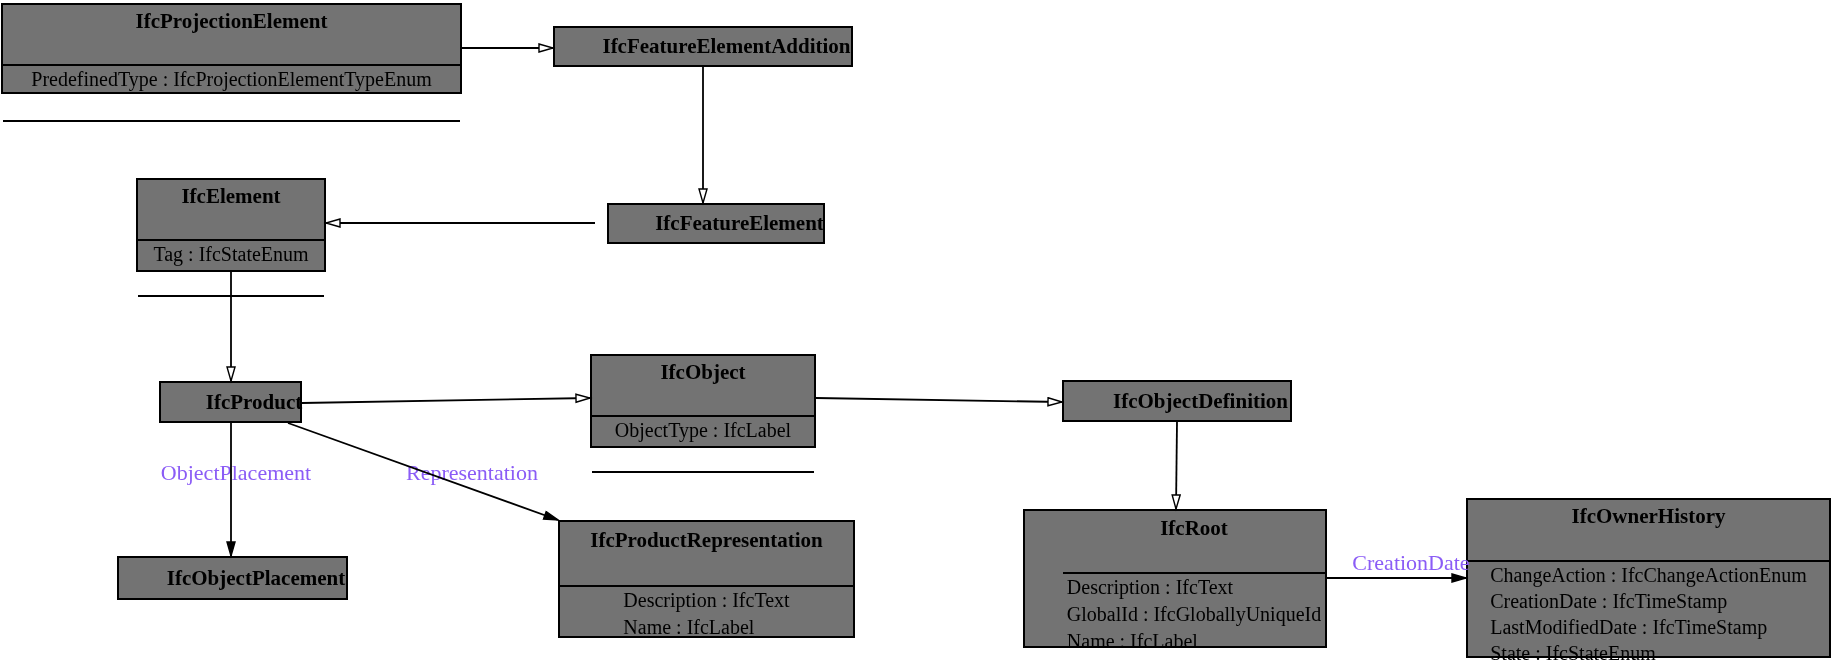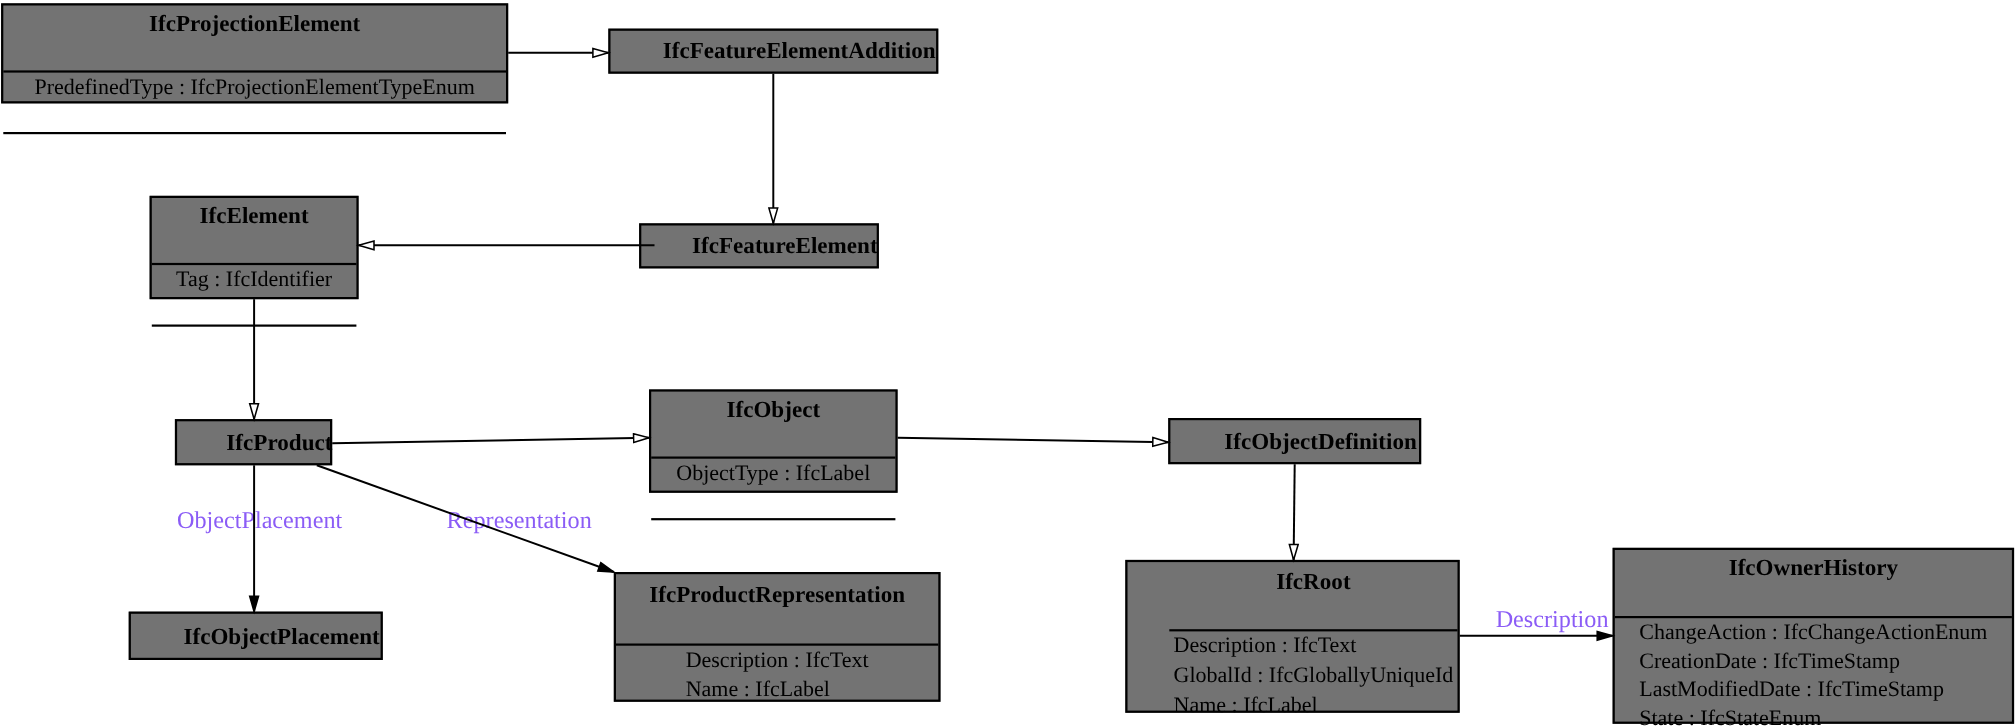--- a/index.html
+++ b/index.html
@@ -74,27 +74,27 @@
   </div>
 
   <div class="cls single" style="left:553px;top:26px;width:300px;height:41px;">
     <div class="cls-title">IfcFeatureElementAddition</div>
   </div>
 
   <div class="cls" style="left:136px;top:178px;width:190px;height:94px;">
     <div class="cls-title">IfcElement</div>
     <div class="cls-attrs">
       <div class="attrs-block">
-        <div class="attr-line">Tag : IfcIdentifier</div>
+        <div class="attr-line">Tag : IfcStateEnum</div>
       </div>
     </div>
     <div class="cls-empty"></div>
   </div>
 
-  <div class="cls single" style="left:581px;top:203px;width:218px;height:41px;">
+  <div class="cls single" style="left:607px;top:203px;width:218px;height:41px;">
     <div class="cls-title">IfcFeatureElement</div>
   </div>
 
   <div class="cls single" style="left:159px;top:381px;width:143px;height:42px;">
     <div class="cls-title">IfcProduct</div>
   </div>
 
   <div class="cls" style="left:590px;top:354px;width:226px;height:94px;">
     <div class="cls-title">IfcObject</div>
     <div class="cls-attrs">
@@ -144,21 +144,21 @@
         <div class="attr-line" style="line-height:26px;">CreationDate : IfcTimeStamp</div>
         <div class="attr-line" style="line-height:26px;">LastModifiedDate : IfcTimeStamp</div>
         <div class="attr-line" style="line-height:26px;">State : IfcStateEnum</div>
       </div>
     </div>
     <div class="cls-empty"></div>
   </div>
 
   <div class="edge-label" style="left:236px;top:473px;">ObjectPlacement</div>
   <div class="edge-label" style="left:472px;top:473px;">Representation</div>
-  <div class="edge-label" style="left:1411px;top:563px;">Description</div>
+  <div class="edge-label" style="left:1411px;top:563px;">CreationDate</div>
 
   <svg class="edges" width="1833" height="661" viewBox="0 0 1833 661">
     <defs>
       <marker id="arrow-empty" markerUnits="userSpaceOnUse" markerWidth="18" markerHeight="12" refX="15" refY="5" orient="auto">
         <path d="M1,1 L15,5 L1,9 Z" fill="#ffffff" stroke="#000000" stroke-width="1.4"></path>
       </marker>
       <marker id="arrow-filled" markerUnits="userSpaceOnUse" markerWidth="18" markerHeight="12" refX="15" refY="5" orient="auto">
         <path d="M1,1 L15,5 L1,9 Z" fill="#000000" stroke="#000000" stroke-width="1.4"></path>
       </marker>
     </defs>

